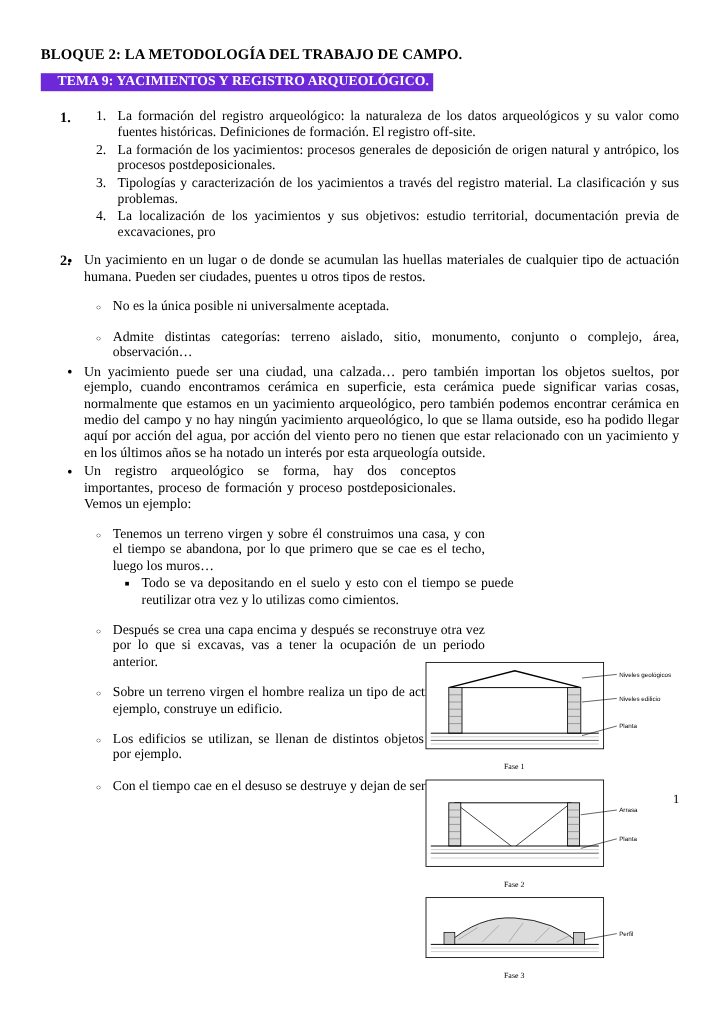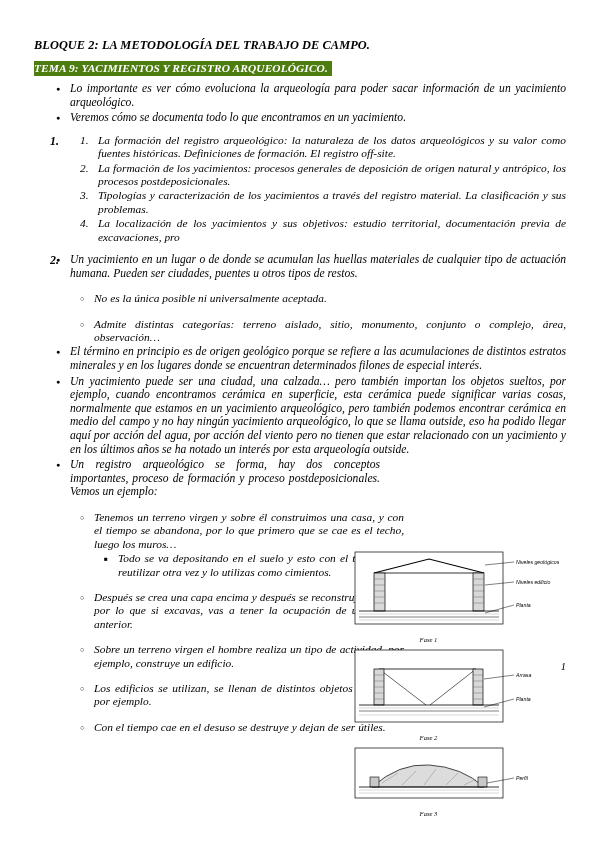--- a/index.html
+++ b/index.html
@@ -8,35 +8,34 @@
     background:#ffffff;
     font-family:"Liberation Serif", serif;
     color:#000;
     overflow:hidden;
   }
   .page{
     position:relative;
     width:600px;height:688px;
     box-sizing:border-box;
     padding:38px 34px 20px 34px;
-    font-style:italic;
   }
   .doc-title{
     font-weight:bold;
     font-size:12.3px;
     letter-spacing:.1px;
     margin:0 0 5px 0;
   }
   .tema-bar{
     display:inline-block;
-    background:#4d7c0f;
+    background:#6d28d9;
     color:#ffffff;
     font-weight:bold;
     font-size:11.4px;
-    padding:1px 4px 2px 0;
+    padding:1px 4px 2px 14px;
     margin:0 0 6px 0;
     letter-spacing:.1px;
   }
   ul{margin:0;padding:0;list-style:none;}
   li{position:relative;}
   .lvl1{
     margin:0 0 0 22px;
     padding-left:14px;
     font-size:11.6px;
     line-height:13.6px;
@@ -124,24 +123,20 @@
 </style>
 </head>
 <body>
 
 <div class="page">
 
   <div class="doc-title">BLOQUE 2: LA METODOLOGÍA DEL TRABAJO DE CAMPO.</div>
 
   <div class="tema-bar">TEMA 9: YACIMIENTOS Y REGISTRO ARQUEOLÓGICO.</div>
 
-  <ul>
-    <li class="lvl1">Lo importante es ver cómo evoluciona la arqueología para poder sacar información de un yacimiento arqueológico.</li>
-    <li class="lvl1">Veremos cómo se documenta todo lo que encontramos en un yacimiento.</li>
-  </ul>
 
   <div class="sec-head">
     <span class="num">1.</span>
   </div>
 
   <ul>
     <li class="num-item">
       <span class="n">1.</span>
       <span>La formación del registro arqueológico: la naturaleza  de los datos arqueológicos y su valor como fuentes históricas. Definiciones de formación. El registro off-site.</span>
     </li>
@@ -160,21 +155,20 @@
   </ul>
 
   <div class="sec-head">
     <span class="num">2.</span>
   </div>
 
   <ul>
     <li class="lvl1">Un yacimiento en un lugar o de donde se acumulan las huellas materiales de cualquier tipo de actuación humana. Pueden ser ciudades, puentes u otros tipos de restos.</li>
     <li class="lvl2">No es la única posible ni universalmente aceptada.</li>
     <li class="lvl2">Admite distintas categorías: terreno aislado, sitio, monumento, conjunto o complejo, área, observación…</li>
-    <li class="lvl1">El término en principio es de origen geológico porque se refiere a las acumulaciones de distintos estratos minerales y en los lugares donde se encuentran determinados filones de especial interés.</li>
     <li class="lvl1">Un yacimiento puede ser una ciudad, una calzada… pero también importan los objetos sueltos, por ejemplo, cuando encontramos cerámica en superficie, esta cerámica puede significar varias cosas, normalmente que estamos en un yacimiento arqueológico, pero también podemos encontrar cerámica en medio del campo y no hay ningún yacimiento arqueológico, lo que se llama outside, eso ha podido llegar aquí por acción del agua, por acción del viento pero no tienen que estar relacionado con un yacimiento y en los últimos años se ha notado un interés por esta arqueología outside.</li>
     <li class="lvl1 wrapcol">Un registro arqueológico se forma, hay dos conceptos importantes, proceso de formación y proceso postdeposicionales. Vemos un ejemplo:</li>
     <li class="lvl2 wrapcol">Tenemos un terreno virgen y sobre él construimos una casa, y con el tiempo se abandona, por lo que primero que se cae es el techo, luego los muros…</li>
     <li class="lvl3 wrapcol">Todo se va depositando en el suelo y esto con el tiempo se puede reutilizar otra vez y lo utilizas como cimientos.</li>
     <li class="lvl2 wrapcol">Después se crea una capa encima y después se reconstruye otra vez por lo que si excavas, vas a tener la ocupación de un periodo anterior.</li>
     <li class="lvl2 wrapcol">Sobre un terreno virgen el hombre realiza un tipo de actividad, por ejemplo, construye un edificio.</li>
     <li class="lvl2 wrapcol">Los edificios se utilizan, se llenan de distintos objetos cerámicos por ejemplo.</li>
     <li class="lvl2 wrapcol">Con el tiempo cae en el desuso se destruye y dejan de ser útiles.</li>
   </ul>
 

